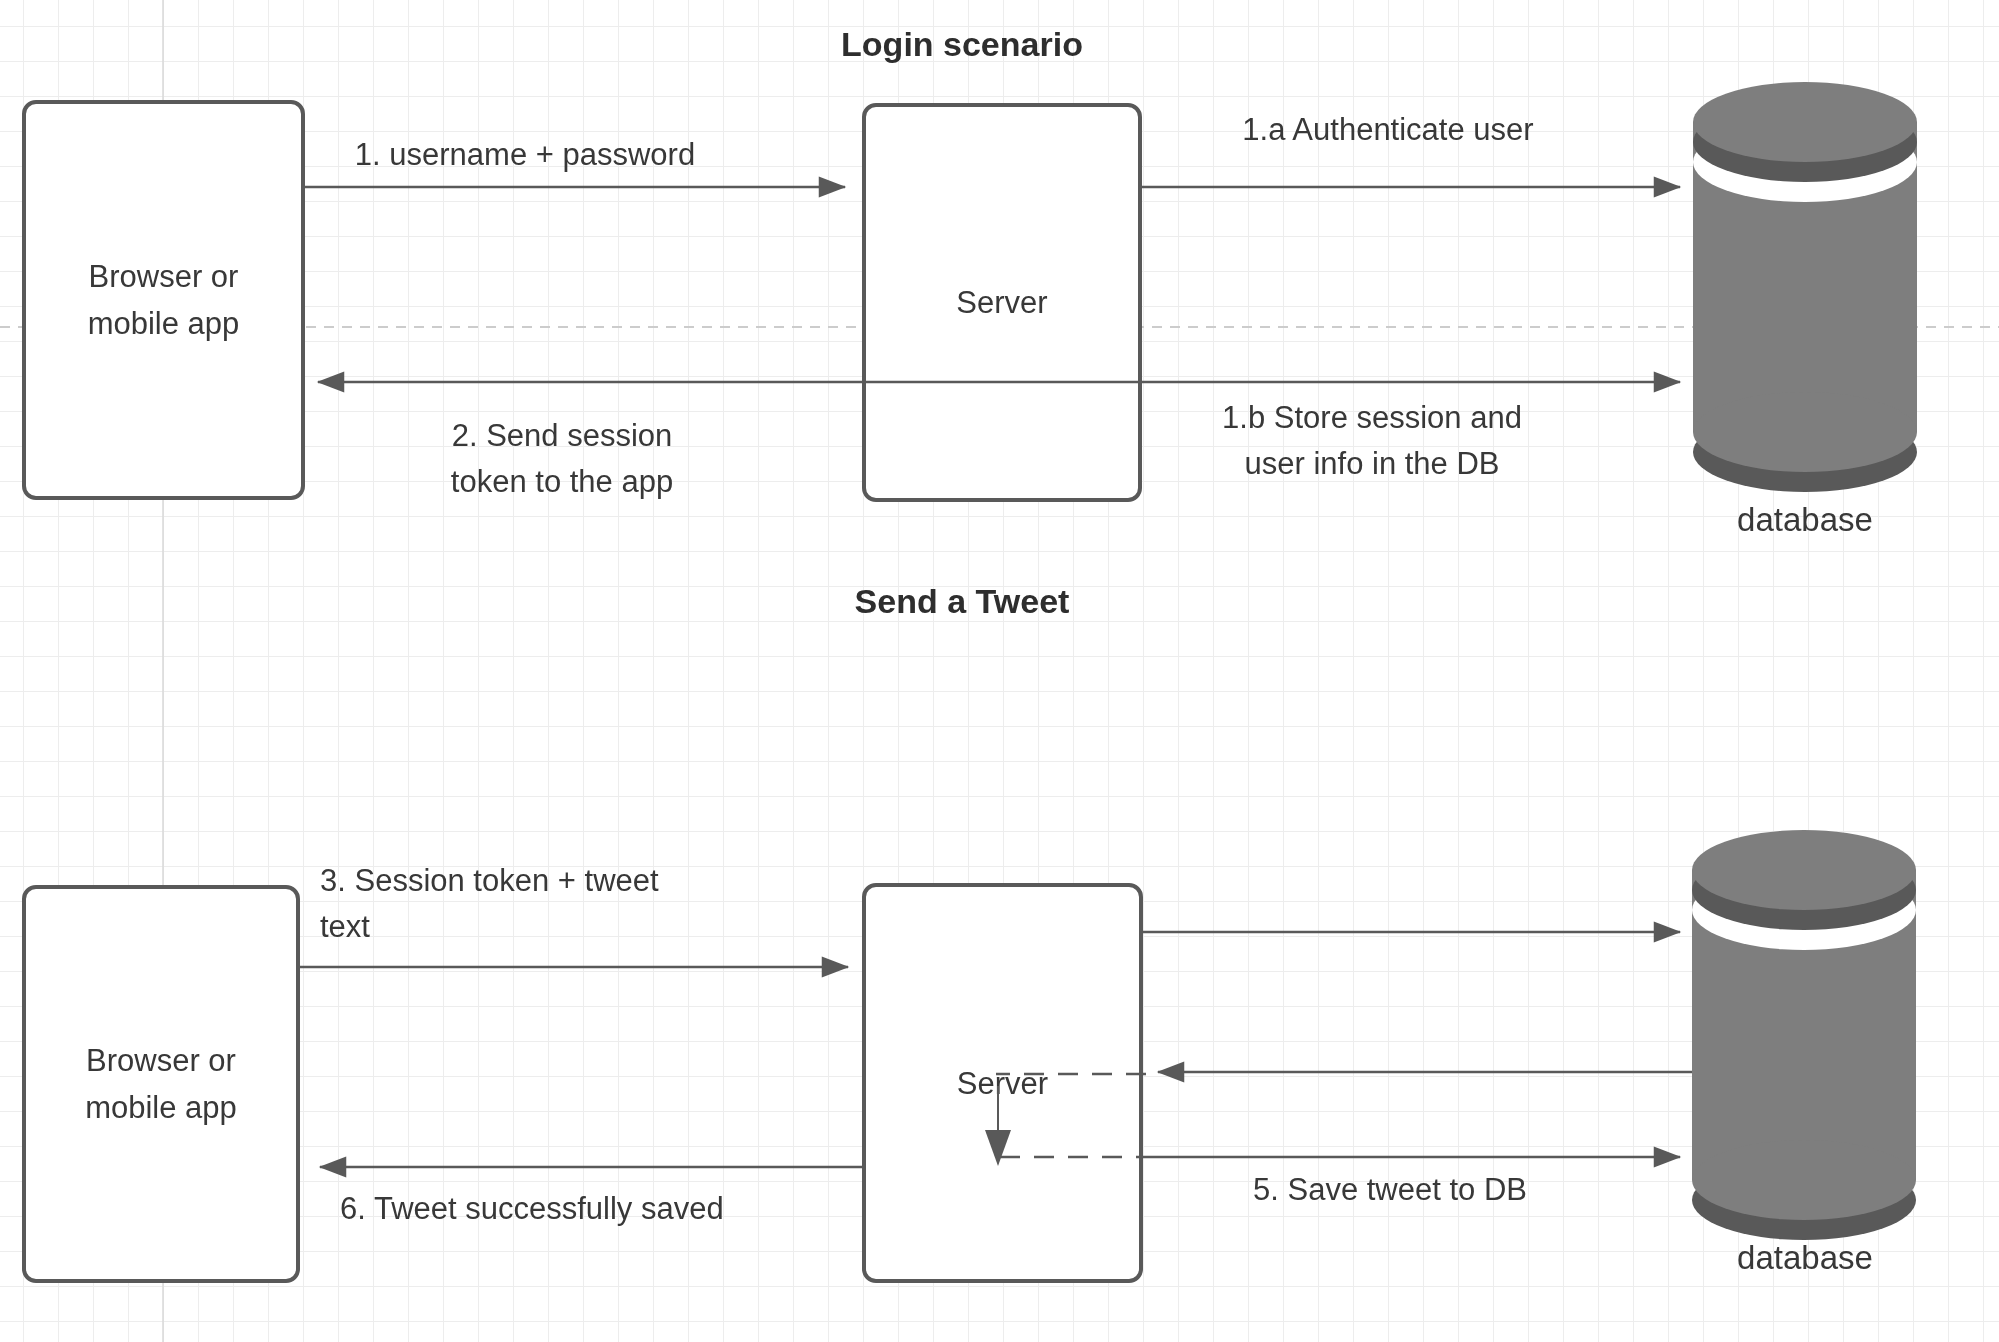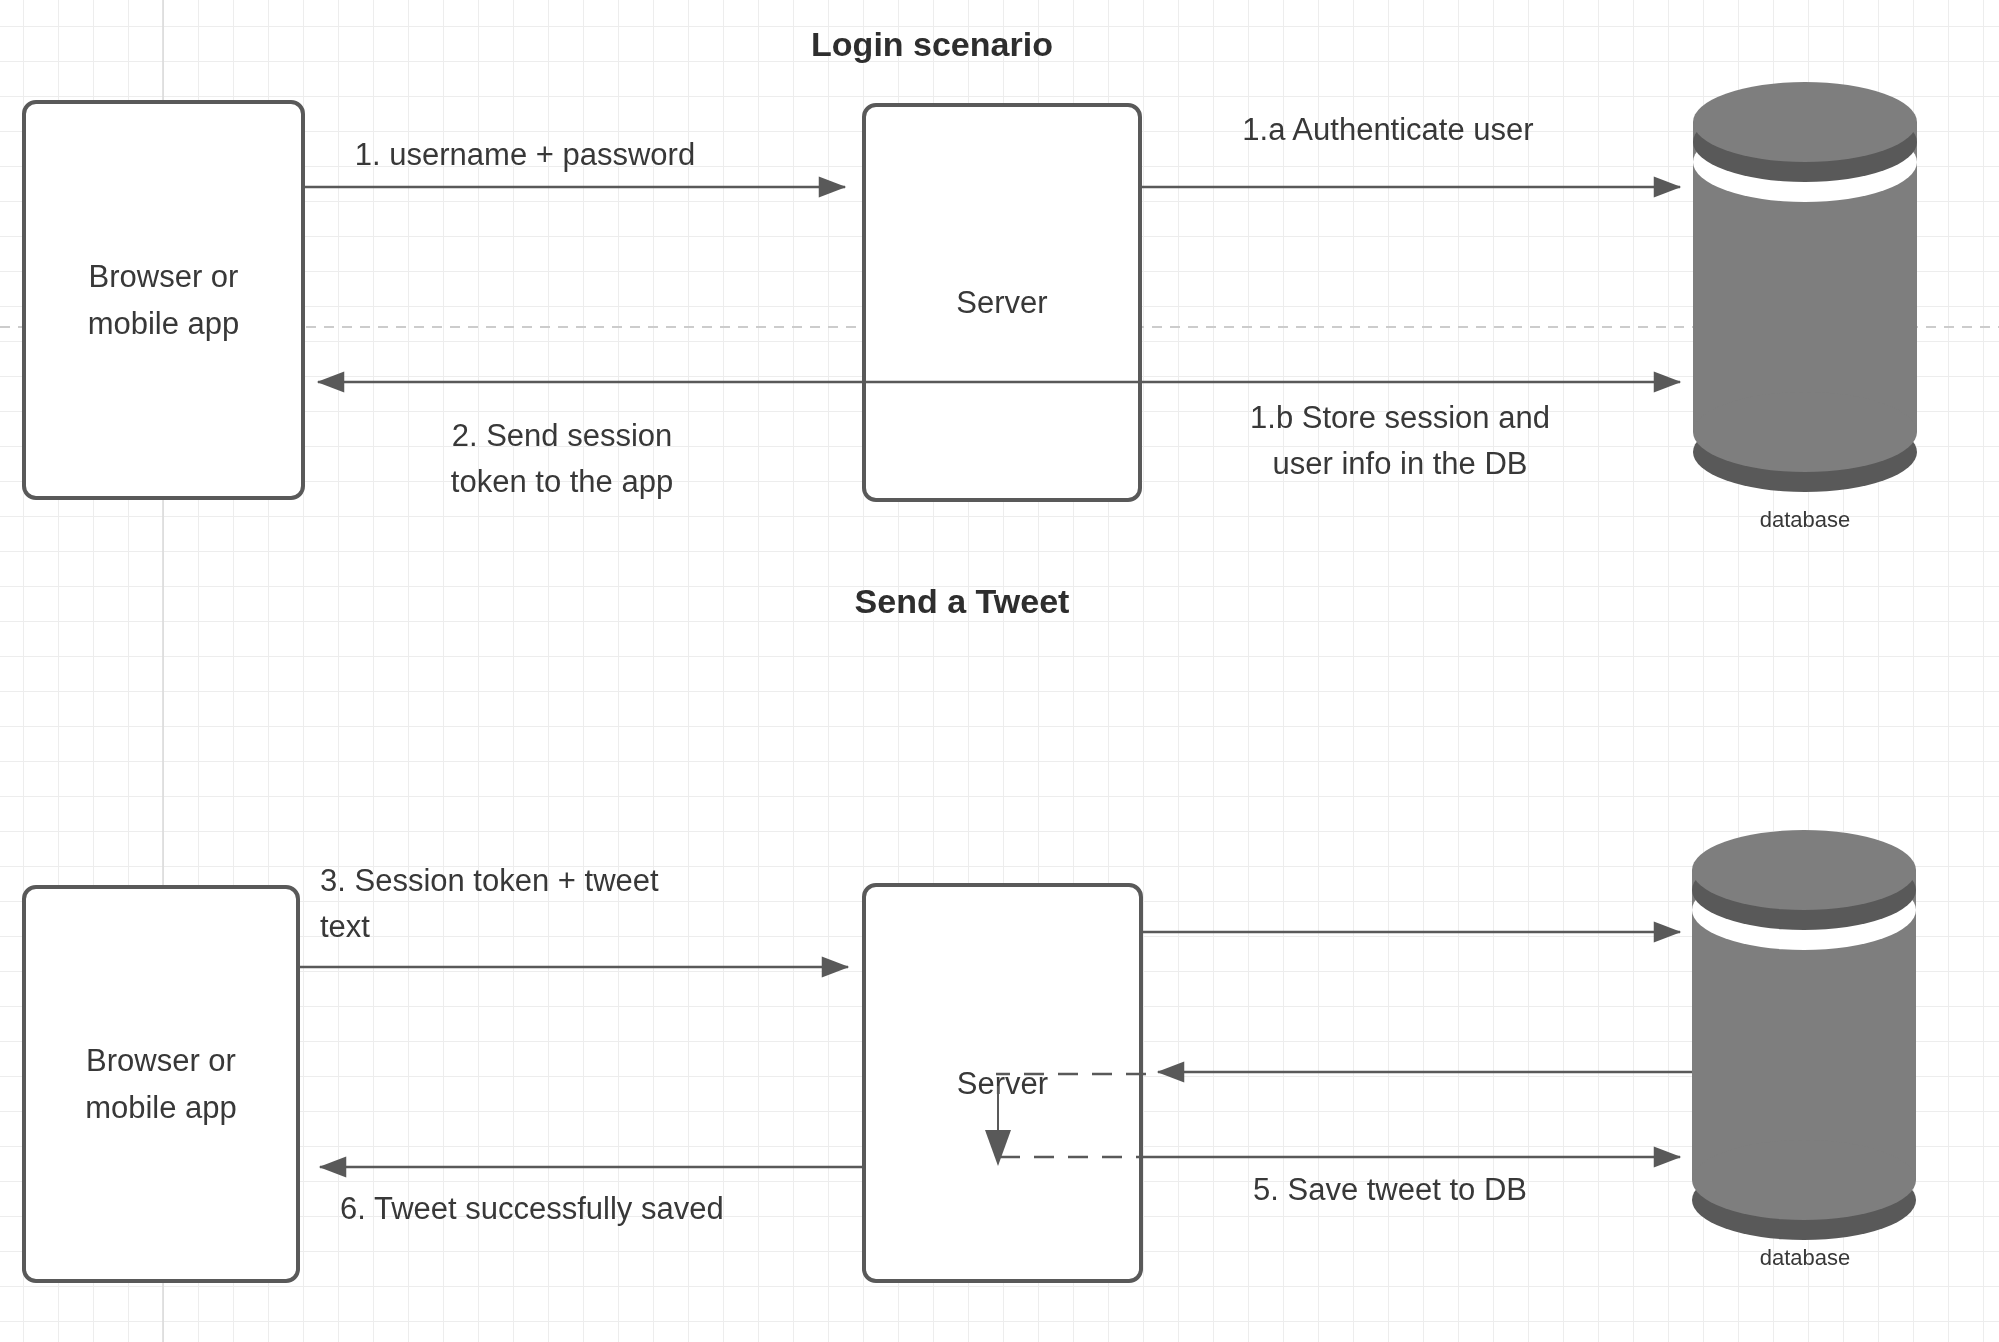--- a/index.html
+++ b/index.html
@@ -33,34 +33,34 @@
     transform:translate(-50%,-50%);
     font-weight:bold;font-size:34px;color:#2e2e2e;white-space:nowrap;
   }
   .lbl{
     position:absolute;z-index:3;
     color:#383838;font-size:31px;line-height:46px;white-space:nowrap;
   }
   .lbl.center{transform:translate(-50%,-50%);text-align:center;}
   .db-label{
     position:absolute;z-index:3;transform:translate(-50%,-50%);
-    color:#383838;font-size:22px;white-space:nowrap;text-align:right;
+    color:#383838;font-size:33px;white-space:nowrap;text-align:right;
   }
 </style>
 </head>
 <body>
 
 <div class="canvas">
 
   <svg class="layer layer-dividers">
     <line x1="0" y1="327" x2="1999" y2="327" stroke="#cccccc" stroke-width="2" stroke-dasharray="10 8"></line>
     <line x1="163" y1="0" x2="163" y2="1342" stroke="#d9d9d9" stroke-width="1.5"></line>
   </svg>
 
-  <div class="title" style="left:932px;top:44px;text-align:right;">Login scenario</div>
+  <div class="title" style="left:962px;top:44px;text-align:right;">Login scenario</div>
   <div class="title" style="left:962px;top:601px;">Send a Tweet</div>
 
   <div class="box" style="left:22px;top:100px;width:283px;height:400px;">
     <div>Browser or</div>
     <div>mobile app</div>
   </div>
   <div class="box" style="left:862px;top:103px;width:280px;height:399px;">
     <div>Server</div>
   </div>
 
@@ -119,21 +119,21 @@
 
   <div class="db-label" style="left:1805px;top:520px;">database</div>
   <div class="db-label" style="left:1805px;top:1258px;">database</div>
 
   <div class="lbl center" style="left:525px;top:155px;">1. username + password</div>
   <div class="lbl center" style="left:1388px;top:130px;">1.a Authenticate user</div>
   <div class="lbl center" style="left:562px;top:459px;text-align:center;">
     <div>2. Send session</div>
     <div>token to the app</div>
   </div>
-  <div class="lbl center" style="left:1400px;top:441px;">
+  <div class="lbl center" style="left:1372px;top:441px;">
     <div>1.b Store session and</div>
     <div>user info in the DB</div>
   </div>
 
   <div class="lbl" style="left:320px;top:858px;">
     <div>3. Session token + tweet</div>
     <div>text</div>
   </div>
   <div class="lbl center" style="left:1390px;top:1190px;">5. Save tweet to DB</div>
   <div class="lbl" style="left:340px;top:1186px;">6. Tweet successfully saved</div>

